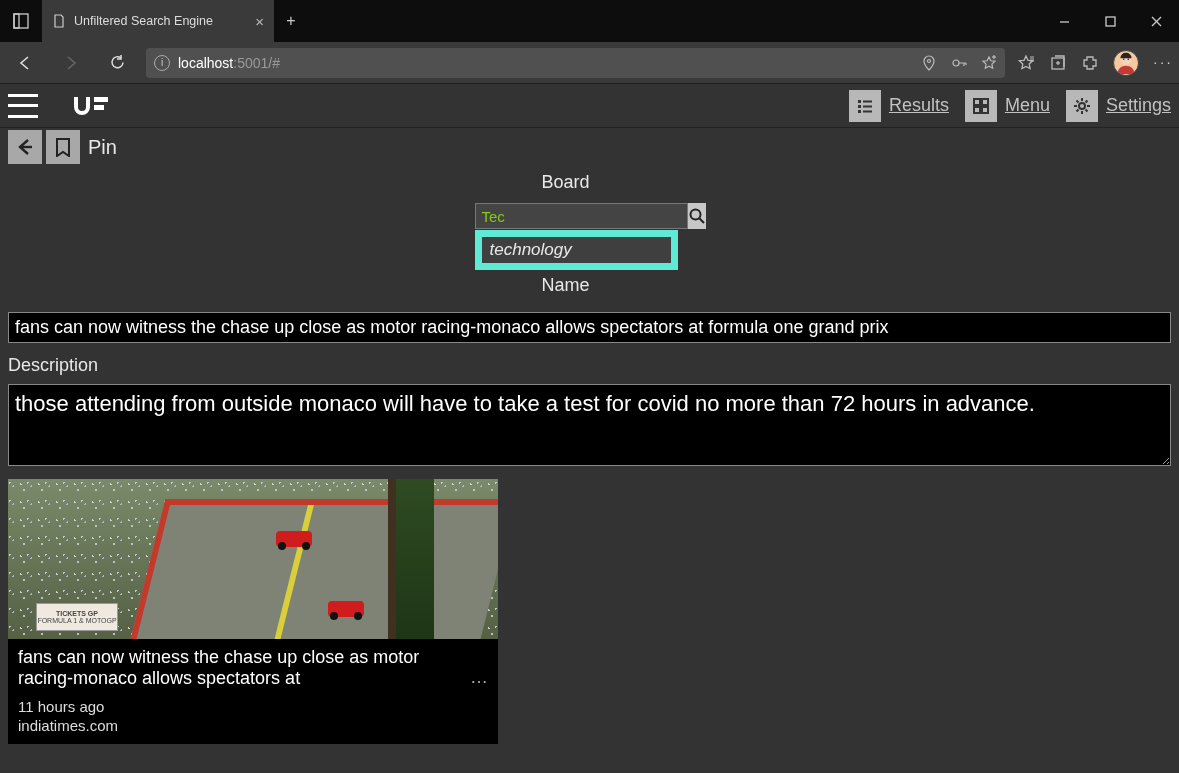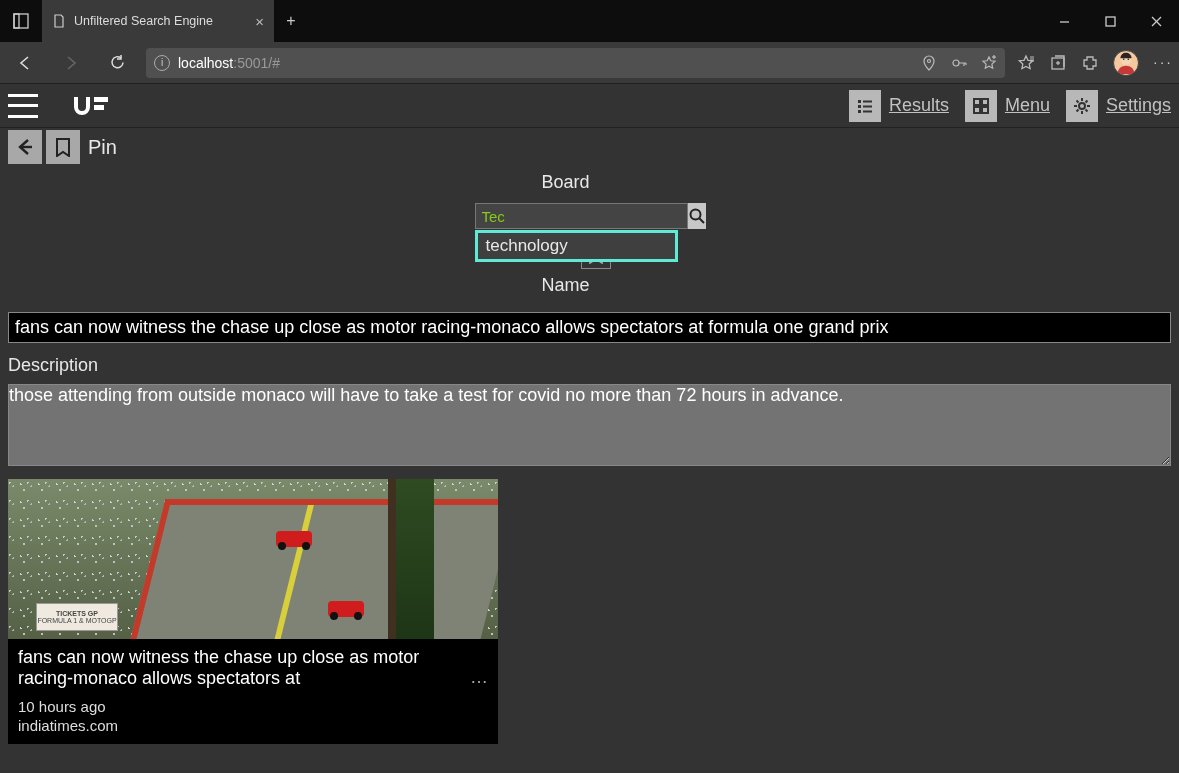--- a/index.html
+++ b/index.html
@@ -186,44 +186,46 @@
     width:30px;height:30px;
     border:1px solid #888;
     display:flex;align-items:center;justify-content:center;
     margin-left:12px;
   }
   .dropdown{
     position:absolute;
     top:26px;left:-1px;
     width:203px;
     background:#3f3f3f;
-    border:3px solid #5eead4;
+    border:7px solid #5eead4;
     padding:3px 8px;
     font-size:17px;
     color:#e8e8e8;
     z-index:5;
+    font-style:italic;
   }
   .name-label-row{margin-top:6px;}
   .full-input{
     width:100%;
     background:#000;
     border:1px solid #888;
     color:#fff;
     font-size:18px;
     padding:4px 6px;
     margin-top:16px;
   }
   .desc-label{font-size:18px;margin-top:12px;}
   .full-textarea{
     width:100%;
     height:82px;
-    background:#737373;
+    background:#000000;
     border:1px solid #888;
     color:#fff;
-    font-size:18px;
+    font-size:22px;
+    padding:6px;
     margin-top:8px;
     resize:both;
     font-family:inherit;
   }
   
   .card{
     width:490px;
     background:#000;
     margin-top:10px;
   }
@@ -466,17 +468,17 @@
       <div class="banner">
         <span style="font-weight:bold">TICKETS GP</span>
         <span>FORMULA 1 &amp; MOTOGP</span>
       </div>
     </div>
     <div class="card-body">
       <div class="card-title-row">
         <div class="card-title">fans can now witness the chase up close as motor racing-monaco allows spectators at</div>
         <div class="ellipsis">…</div>
       </div>
-      <div class="card-meta">10 hours ago</div>
+      <div class="card-meta">11 hours ago</div>
       <div class="card-src">indiatimes.com</div>
     </div>
   </div>
 </div>
 
 </body></html>

